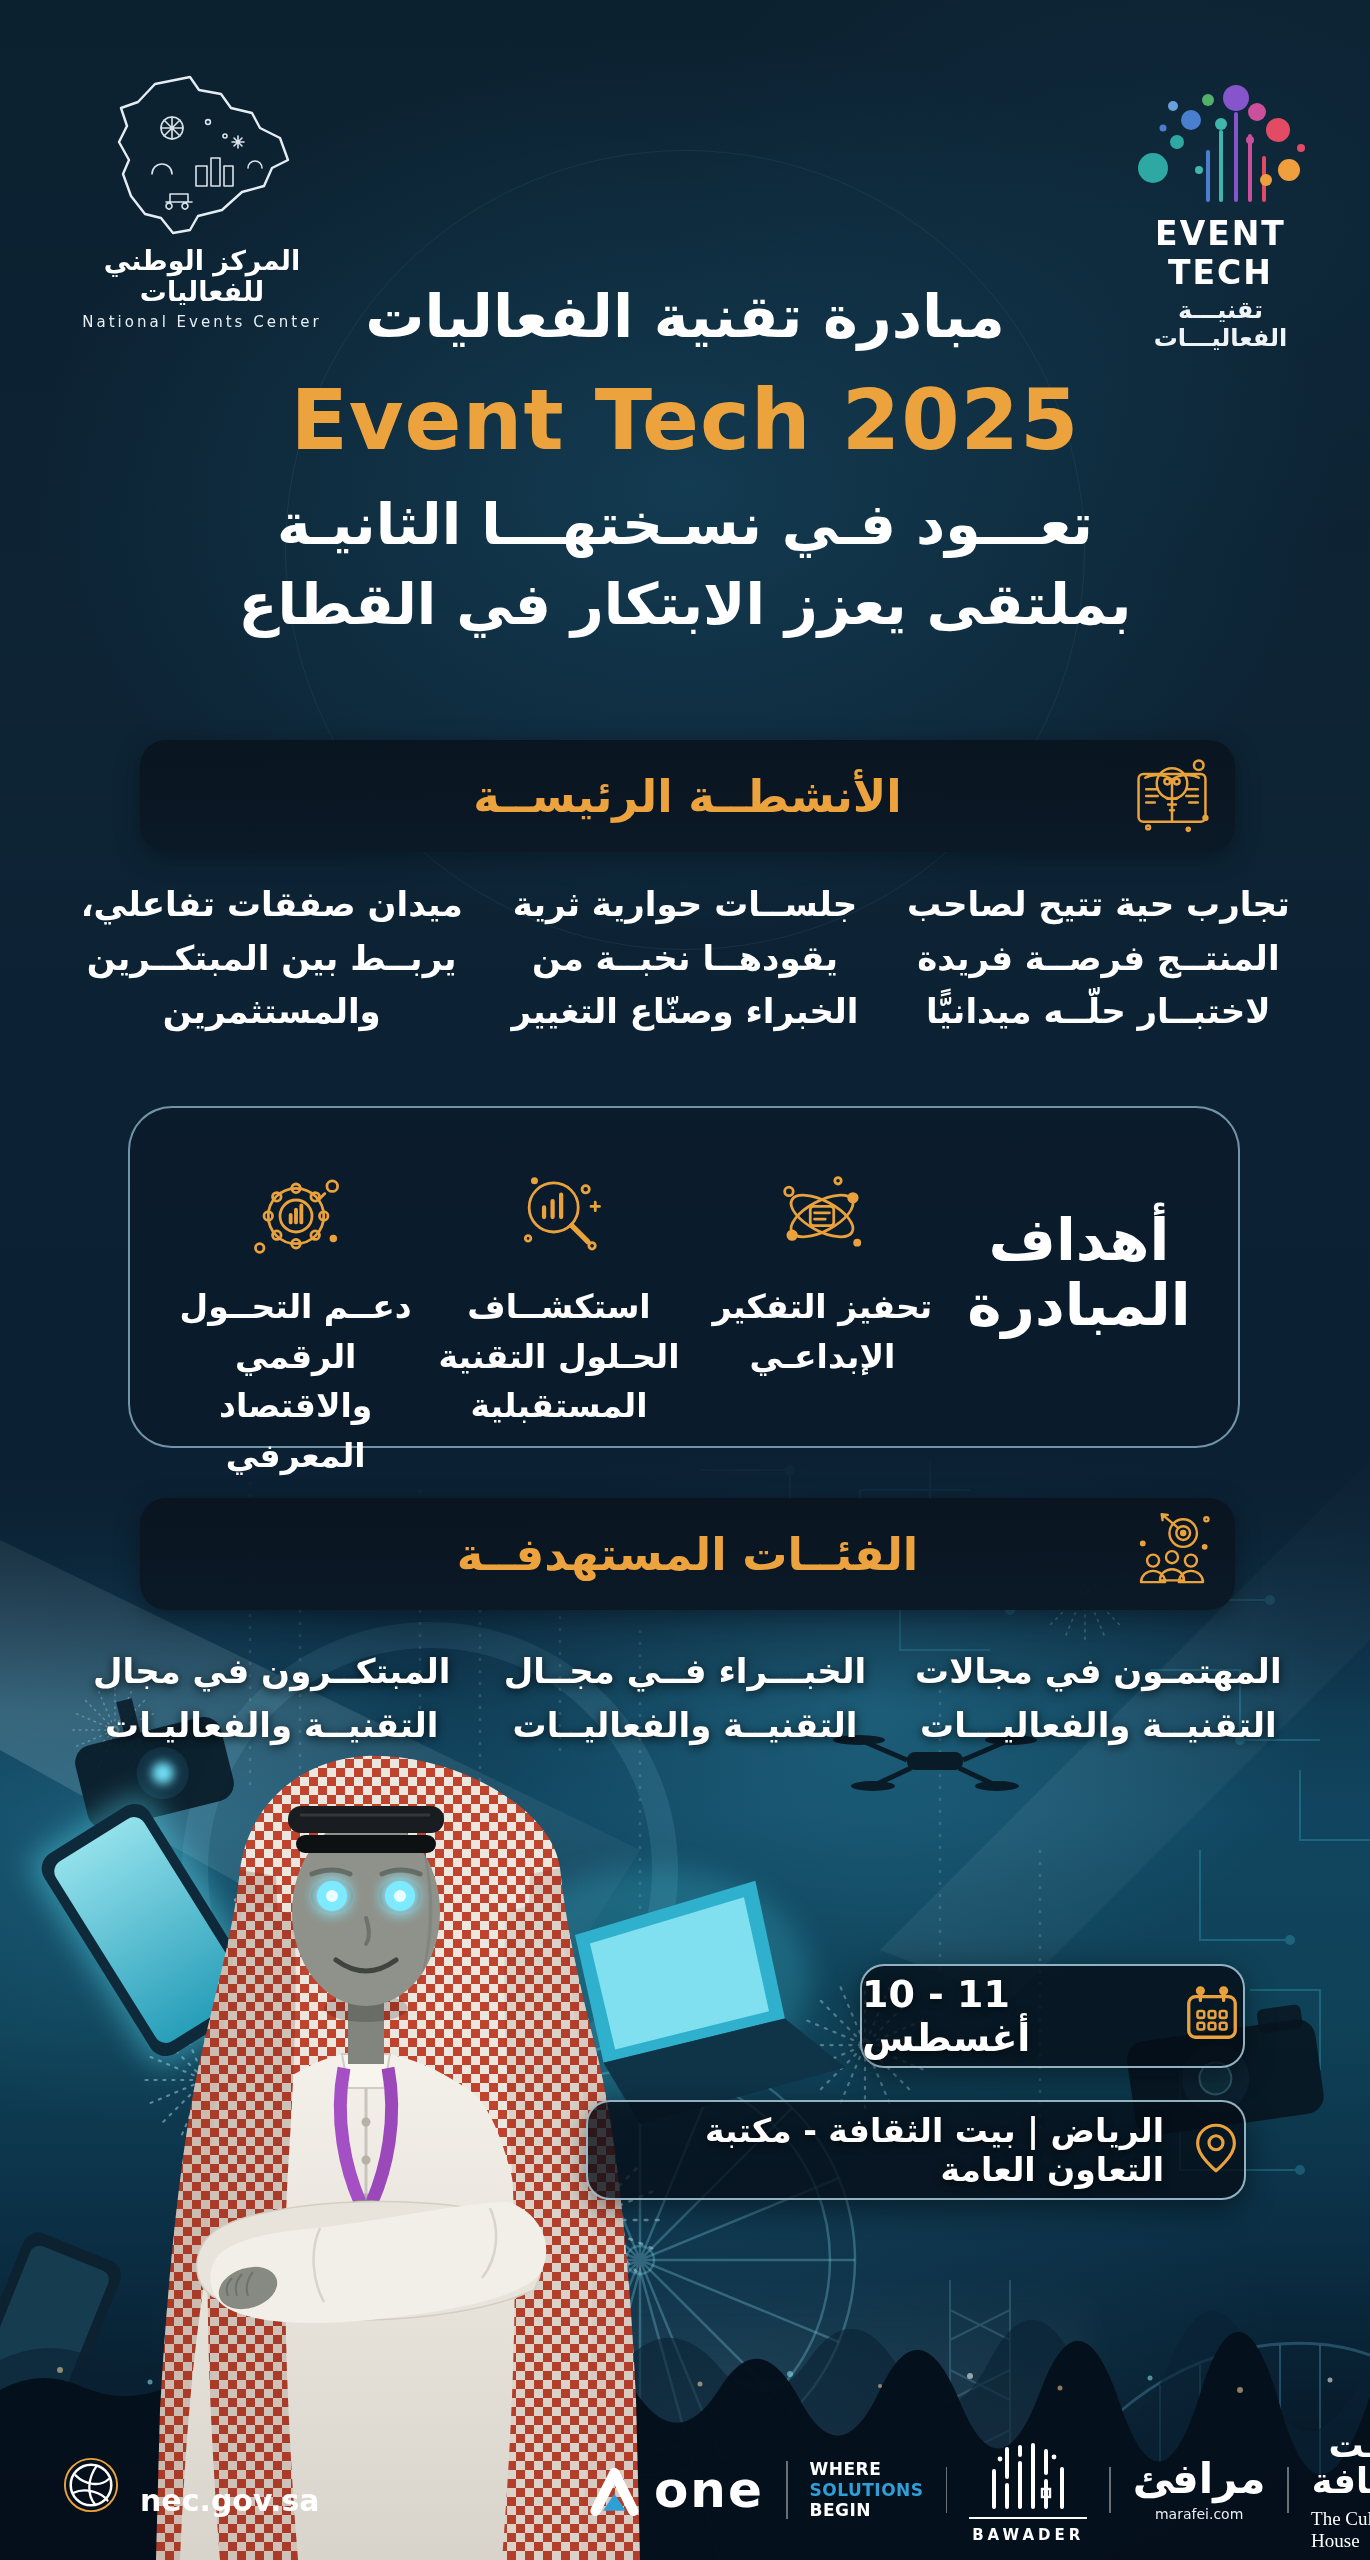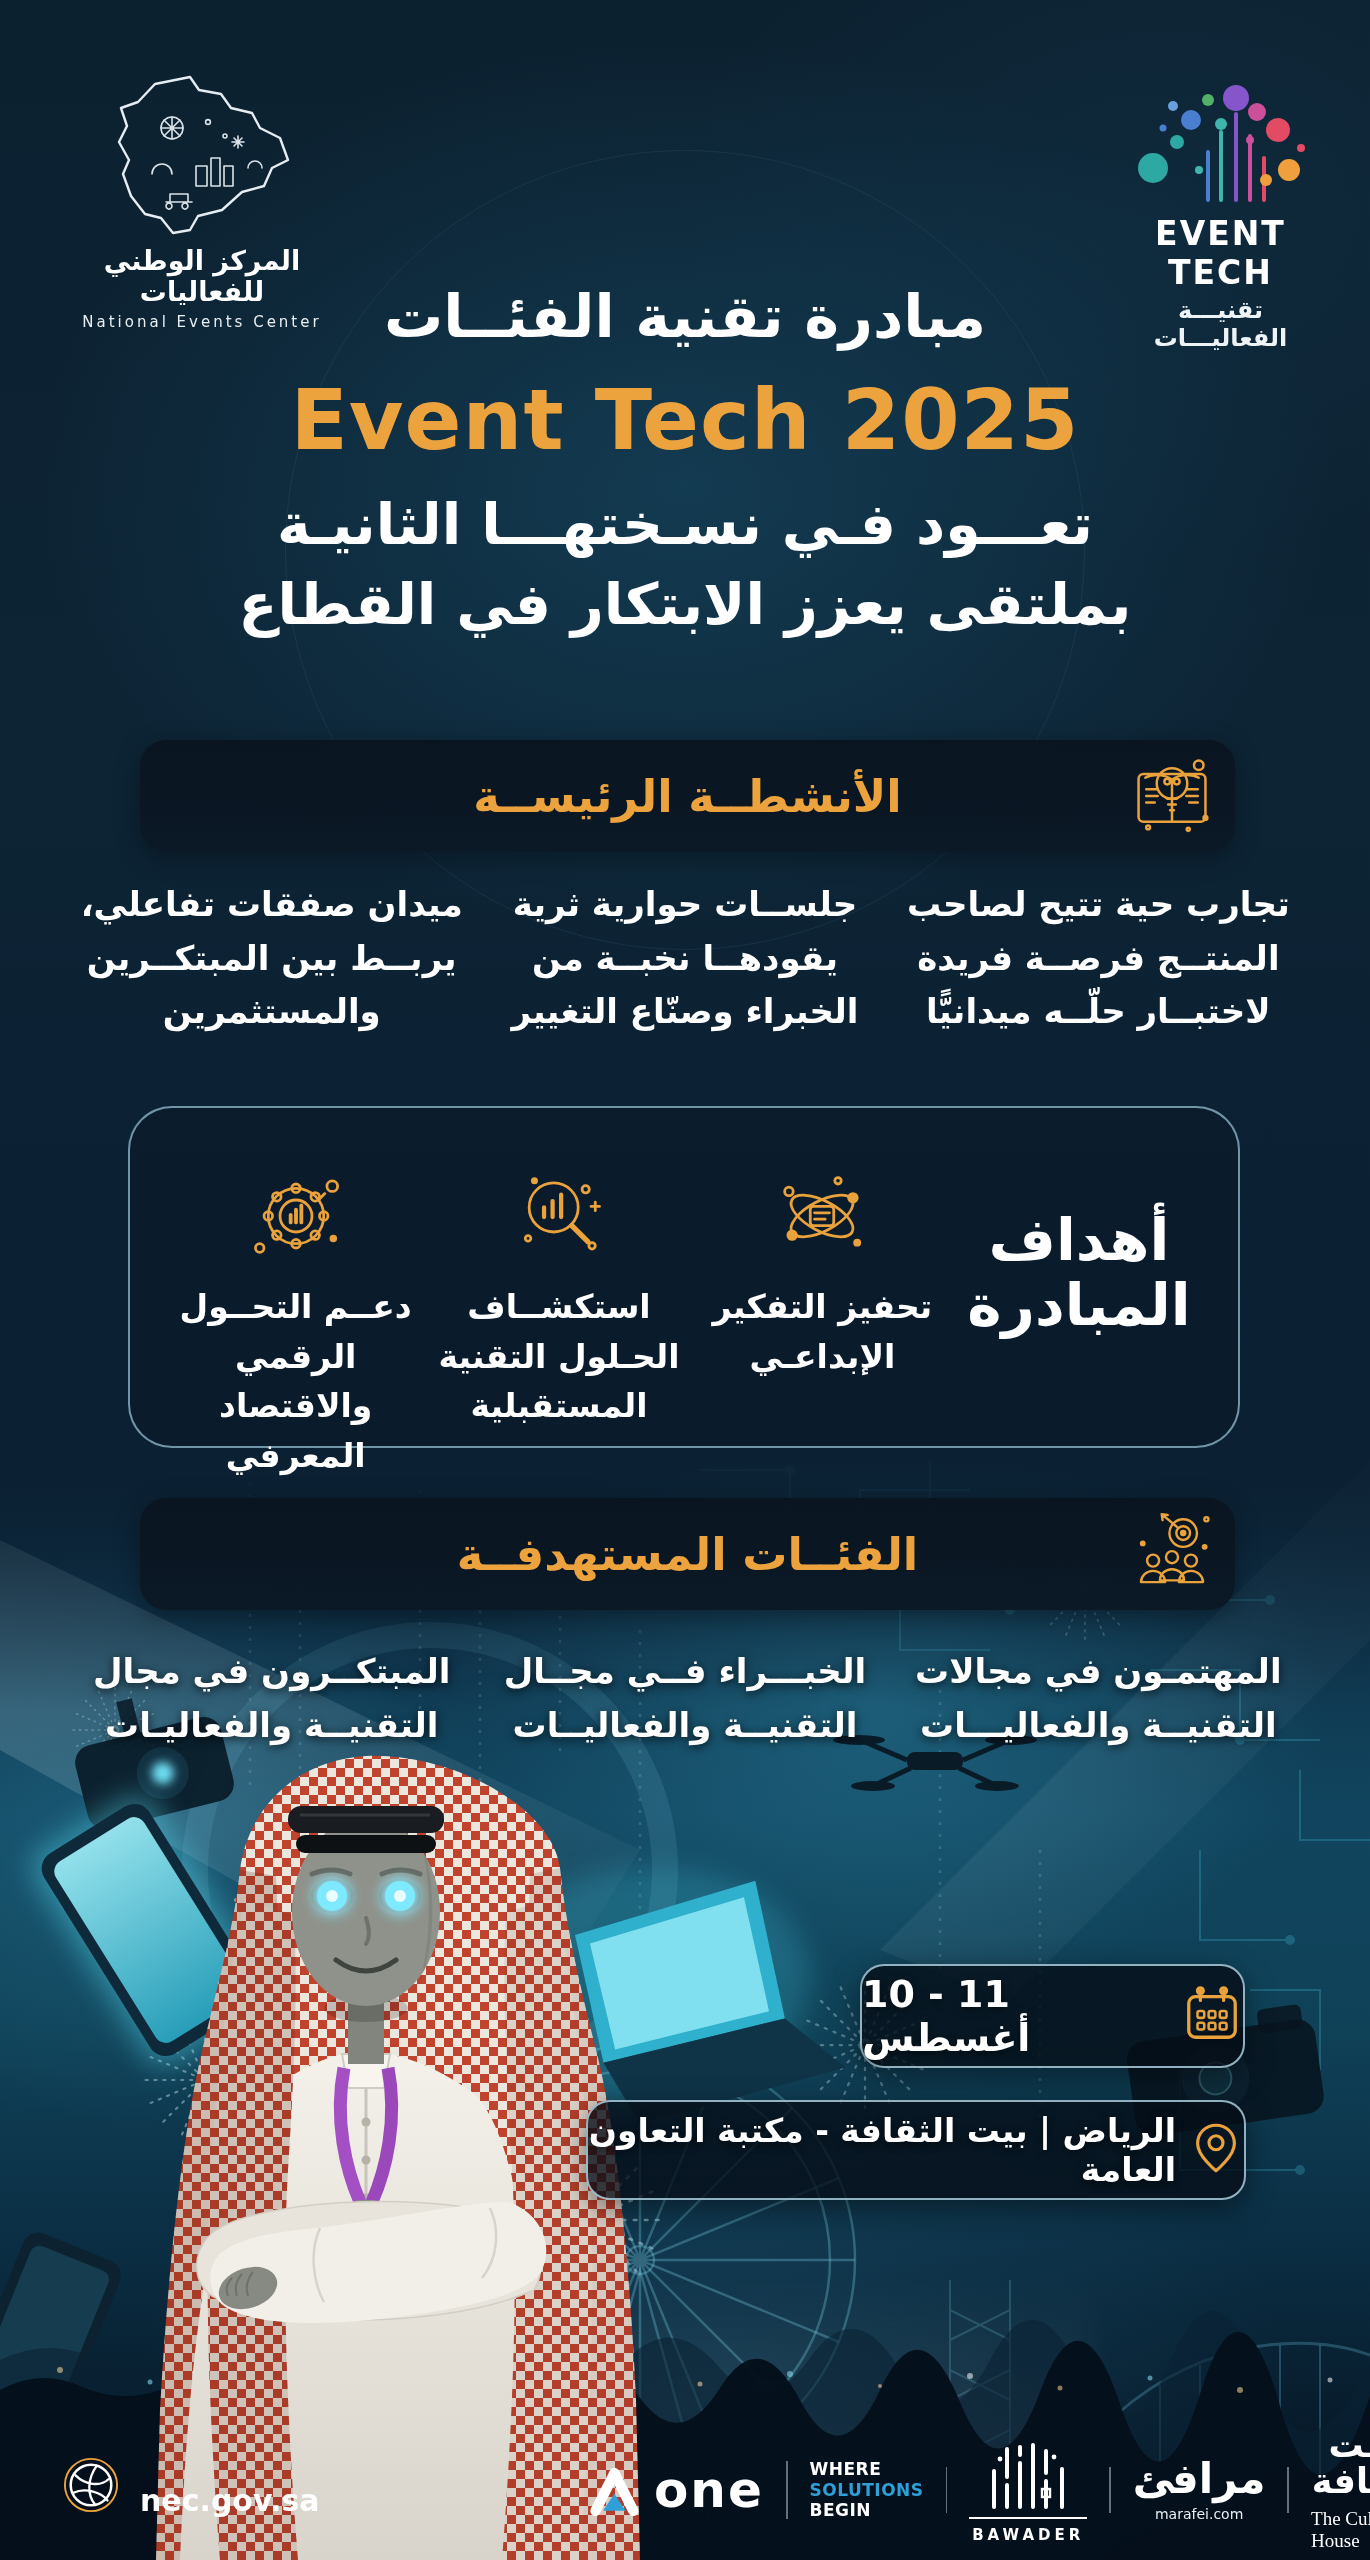--- a/index.html
+++ b/index.html
@@ -48,21 +48,21 @@
   
   .goals-panel{position:absolute;left:128px;top:1106px;width:1112px;height:342px;
     border:2px solid rgba(150,190,210,.75);border-radius:44px;background:rgba(9,22,37,.5);}
   .goals-inner{display:flex;height:100%;padding:0 34px;}
   .goals-title{flex:0 0 250px;align-self:center;text-align:center;font-size:58px;font-weight:bold;
     line-height:1.12;white-space:pre-line;margin-top:-8px;}
   .goal-item{flex:1;text-align:center;padding-top:60px;}
   .goal-item .gicon{color:#e9a23c;height:100px;}
   .goal-item .gtext{margin-top:14px;font-size:33px;font-weight:bold;line-height:1.5;white-space:pre-line;}
   
-  .badge{position:absolute;display:flex;align-items:center;justify-content:center;gap:12px;
+  .badge{position:absolute;display:flex;align-items:center;justify-content:center;gap:24px;
     border:2px solid rgba(172,206,221,.85);border-radius:24px;background:rgba(5,13,22,.78);
     box-shadow:0 8px 30px rgba(0,0,0,.45);z-index:6;}
   .badge .btext{font-size:38px;font-weight:bold;text-shadow:0 2px 8px rgba(0,0,0,.6);}
   .badge .bicon{color:#e9a23c;flex:0 0 auto;}
   .badge-date{left:860px;top:1964px;width:385px;height:104px;}
   .badge-loc{left:586px;top:2100px;width:660px;height:100px;}
   .badge-loc .btext{font-size:33px;}
   
   .robot{position:absolute;left:120px;top:1750px;z-index:3;}
   
@@ -288,21 +288,21 @@
         <circle cx="78" cy="90" r="4" fill="#3fb5ae"></circle>
       <circle cx="129" cy="60" r="4" fill="#cc4f9b"></circle>
         <circle cx="180" cy="68" r="4" fill="#e34a63"></circle>
       <circle cx="42" cy="48" r="3.5" fill="#4a7fd0"></circle>
     </svg>
     <div class="en">EVENT TECH</div>
     <div class="ar" dir="rtl">تقنيـــة الفعاليـــات</div>
   </div>
 
   <div class="hero">
-    <div class="l1" dir="rtl">مبادرة تقنية الفئــات</div>
+    <div class="l1" dir="rtl">مبادرة تقنية الفعاليات</div>
     <div class="l2">Event Tech 2025</div>
     <div class="l3" dir="rtl">تعـــود فـي نسـختهـــا الثانيـة</div>
     <div class="l4" dir="rtl">بملتقى يعزز الابتكار في القطاع</div>
   </div>
 
   <div class="section-bar" style="top:740px;">
     <div class="bar-title" dir="rtl">الأنشطــة الرئيســة</div>
     <span class="bar-icon">
       <svg width="86" height="86" viewBox="0 0 90 90" fill="none" stroke="currentColor" stroke-width="2.6" stroke-linecap="round" stroke-linejoin="round">
         <rect x="10" y="24" width="70" height="50" rx="5"></rect>

